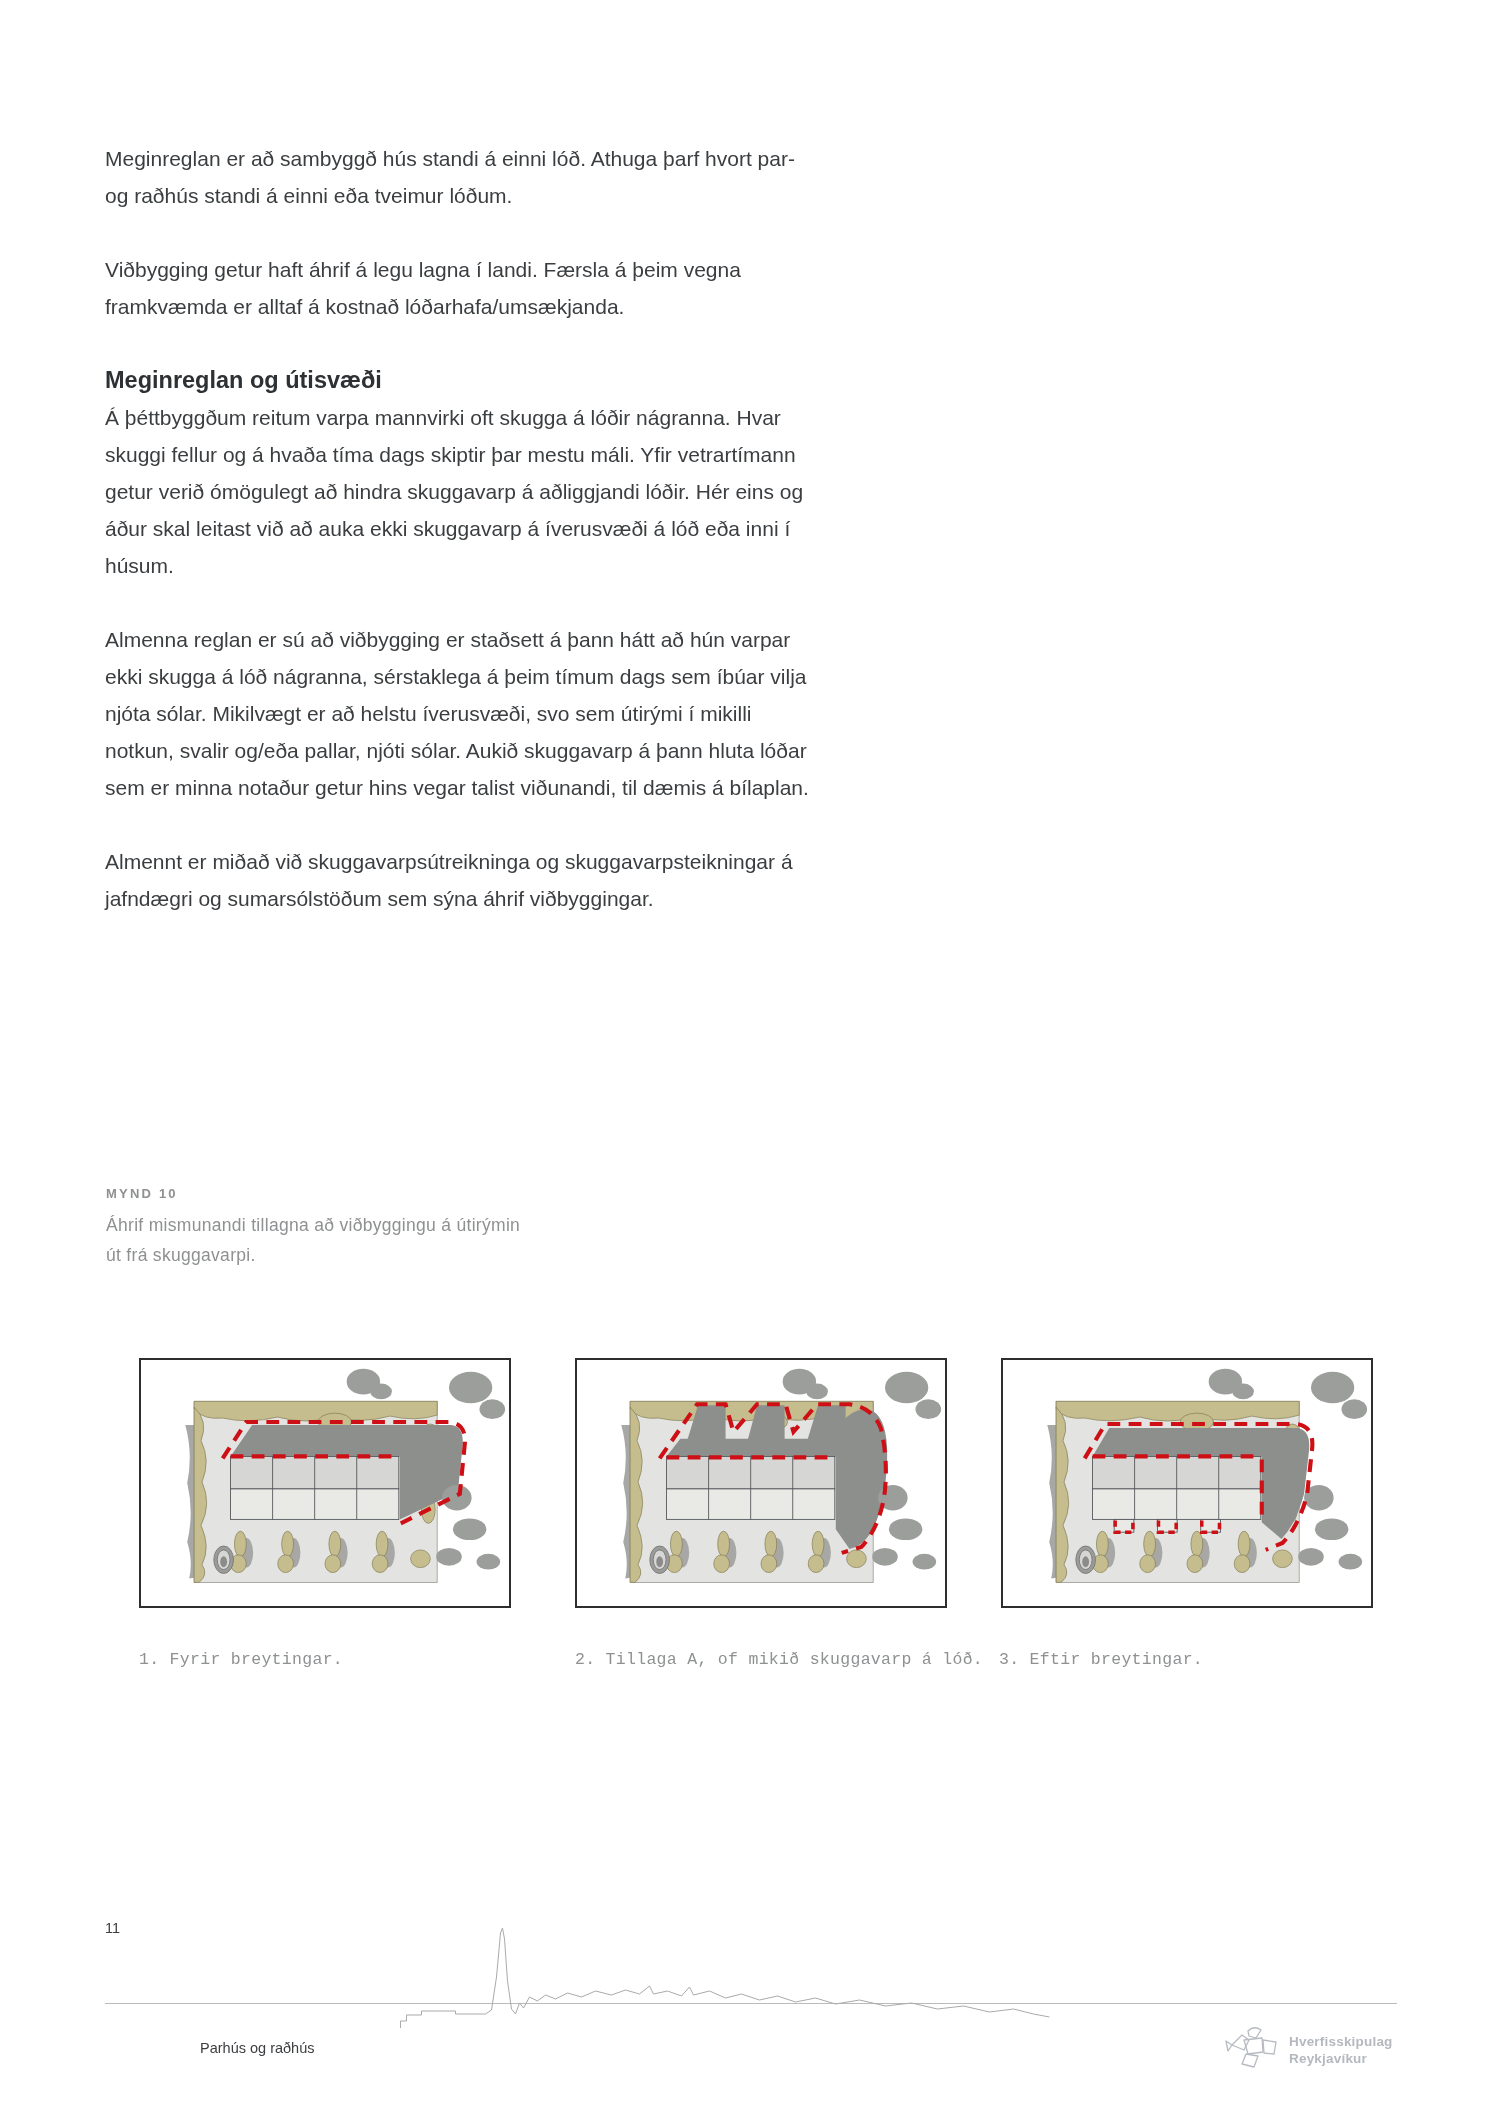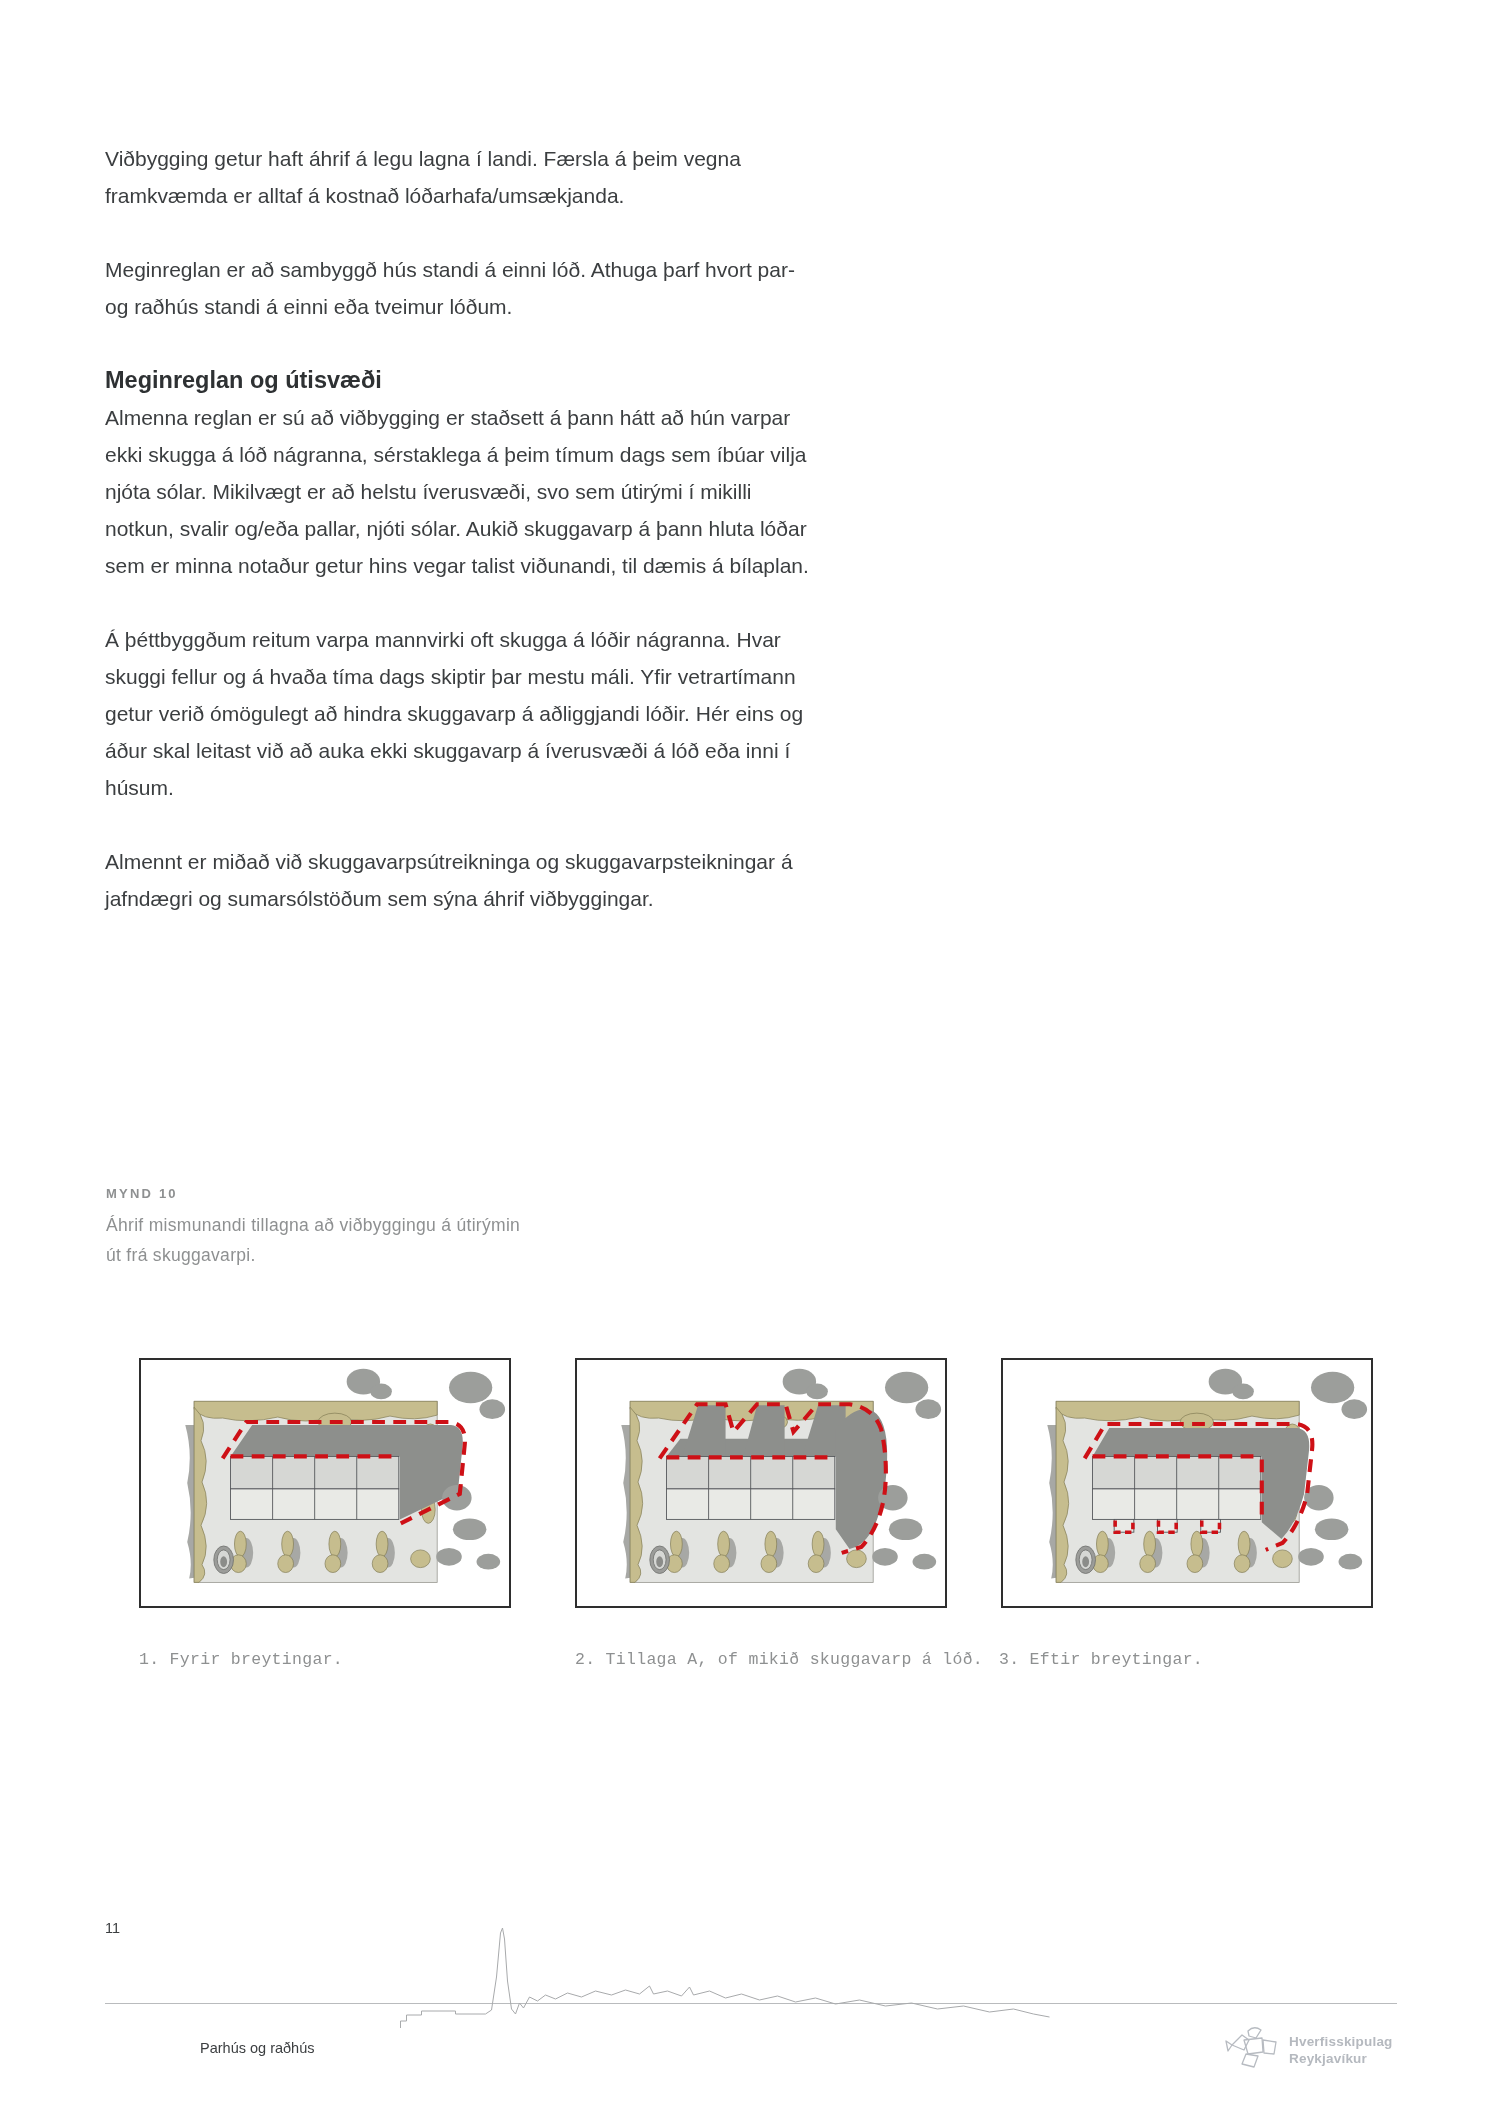--- a/index.html
+++ b/index.html
@@ -90,25 +90,25 @@
           <ellipse cx="356" cy="50" rx="13" ry="10"></ellipse>
         <ellipse cx="320" cy="140" rx="15" ry="13"></ellipse>
           <ellipse cx="333" cy="172" rx="17" ry="11"></ellipse>
         <ellipse cx="312" cy="200" rx="13" ry="9"></ellipse>
           <ellipse cx="352" cy="205" rx="12" ry="8"></ellipse>
       </g>
     </defs>
   </svg>
 
   <main class="content">
+    <p>Meginreglan er að sambyggð hús standi á einni lóð. Athuga þarf hvort par- og raðhús standi á einni eða tveimur lóðum.</p>
     <p>Viðbygging getur haft áhrif á legu lagna í landi. Færsla á þeim vegna framkvæmda er alltaf á kostnað lóðarhafa/umsækjanda.</p>
-    <p>Meginreglan er að sambyggð hús standi á einni lóð. Athuga þarf hvort par- og raðhús standi á einni eða tveimur lóðum.</p>
     <h2>Meginreglan og útisvæði</h2>
+    <p>Á þéttbyggðum reitum varpa mannvirki oft skugga á lóðir nágranna. Hvar skuggi fellur og á hvaða tíma dags skiptir þar mestu máli. Yfir vetrartímann getur verið ómögulegt að hindra skuggavarp á aðliggjandi lóðir. Hér eins og áður skal leitast við að auka ekki skuggavarp á íverusvæði á lóð eða inni í húsum.</p>
     <p>Almenna reglan er sú að viðbygging er staðsett á þann hátt að hún varpar ekki skugga á lóð nágranna, sérstaklega á þeim tímum dags sem íbúar vilja njóta sólar. Mikilvægt er að helstu íverusvæði, svo sem útirými í mikilli notkun, svalir og/eða pallar, njóti sólar. Aukið skuggavarp á þann hluta lóðar sem er minna notaður getur hins vegar talist viðunandi, til dæmis á bílaplan.</p>
-    <p>Á þéttbyggðum reitum varpa mannvirki oft skugga á lóðir nágranna. Hvar skuggi fellur og á hvaða tíma dags skiptir þar mestu máli. Yfir vetrartímann getur verið ómögulegt að hindra skuggavarp á aðliggjandi lóðir. Hér eins og áður skal leitast við að auka ekki skuggavarp á íverusvæði á lóð eða inni í húsum.</p>
     <p>Almennt er miðað við skuggavarpsútreikninga og skuggavarpsteikningar á jafndægri og sumarsólstöðum sem sýna áhrif viðbyggingar.</p>
   </main>
 
   <div class="figmeta">
     <div class="lbl">MYND 10</div>
     <div class="desc">Áhrif mismunandi tillagna að viðbyggingu á útirýmin út frá skuggavarpi.</div>
   </div>
 
   <div class="panel" id="panel1">
     <svg viewBox="0 0 372 250">

